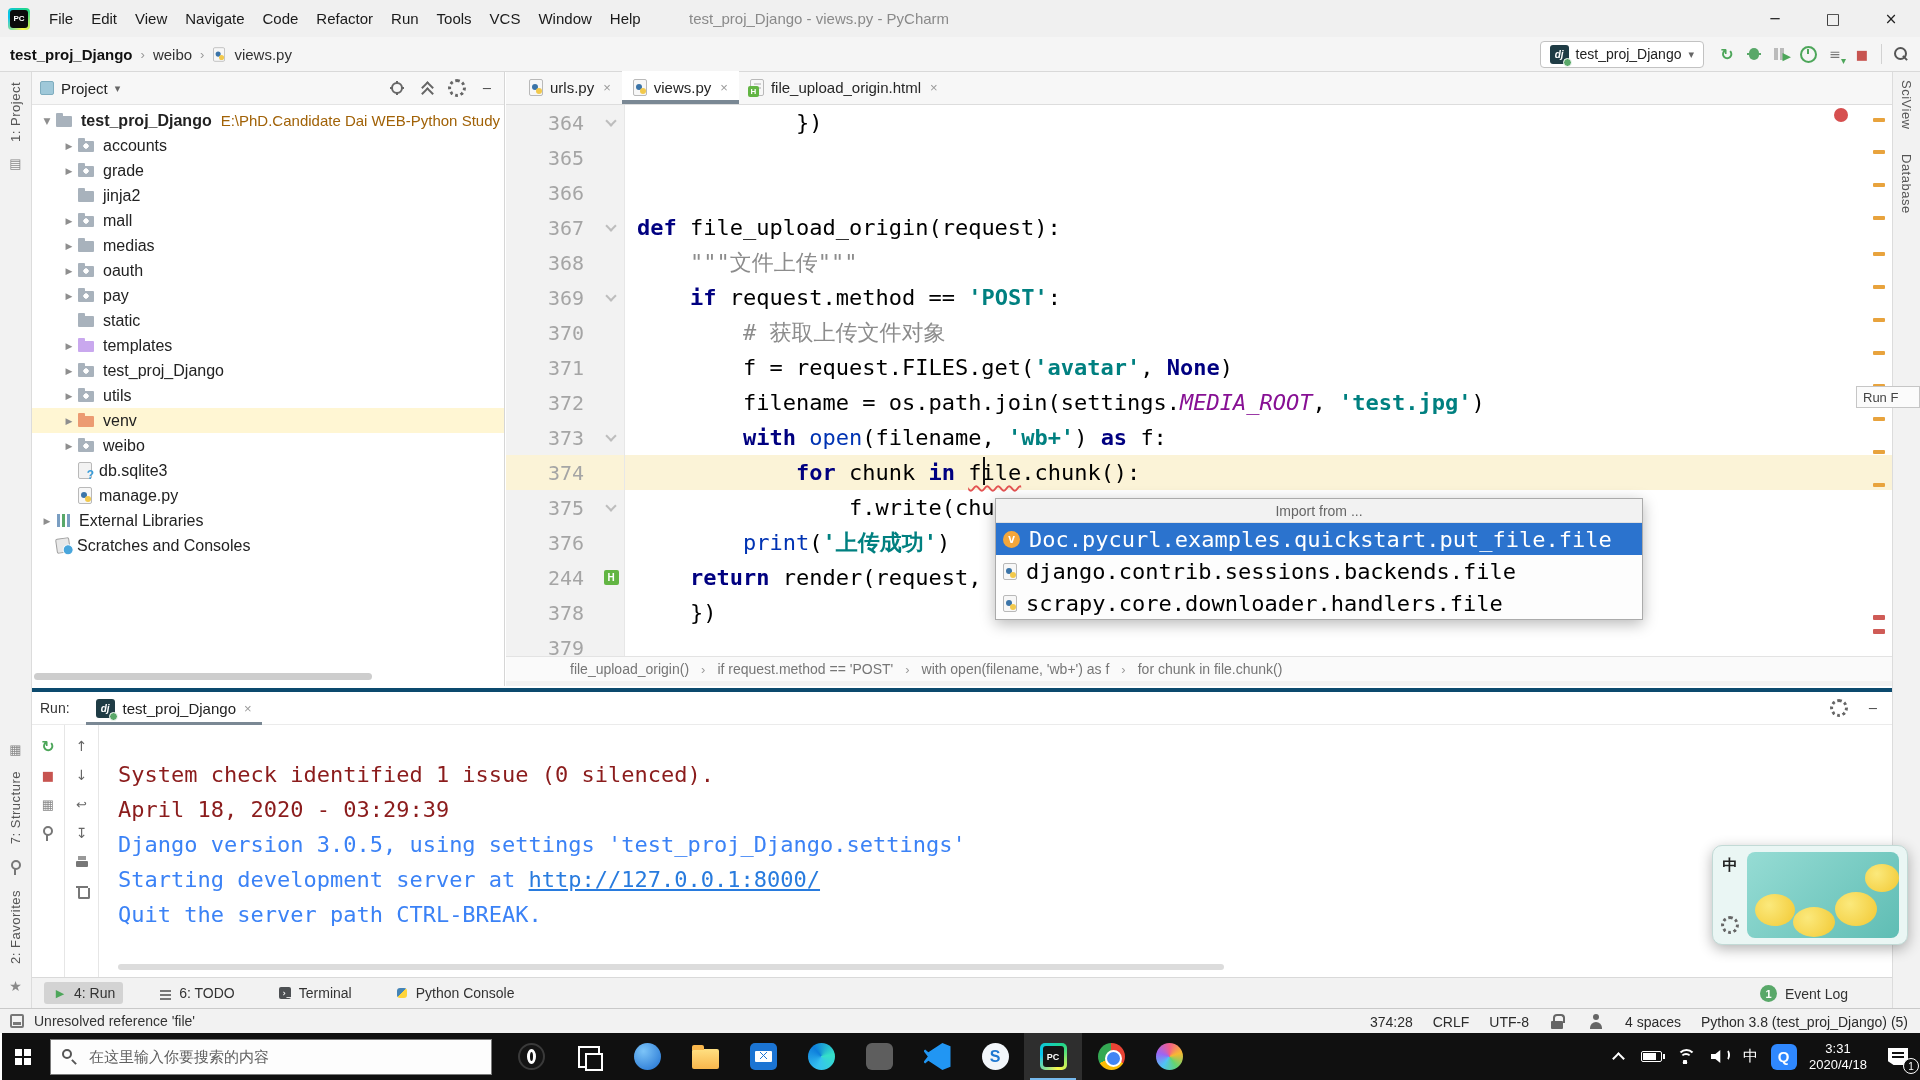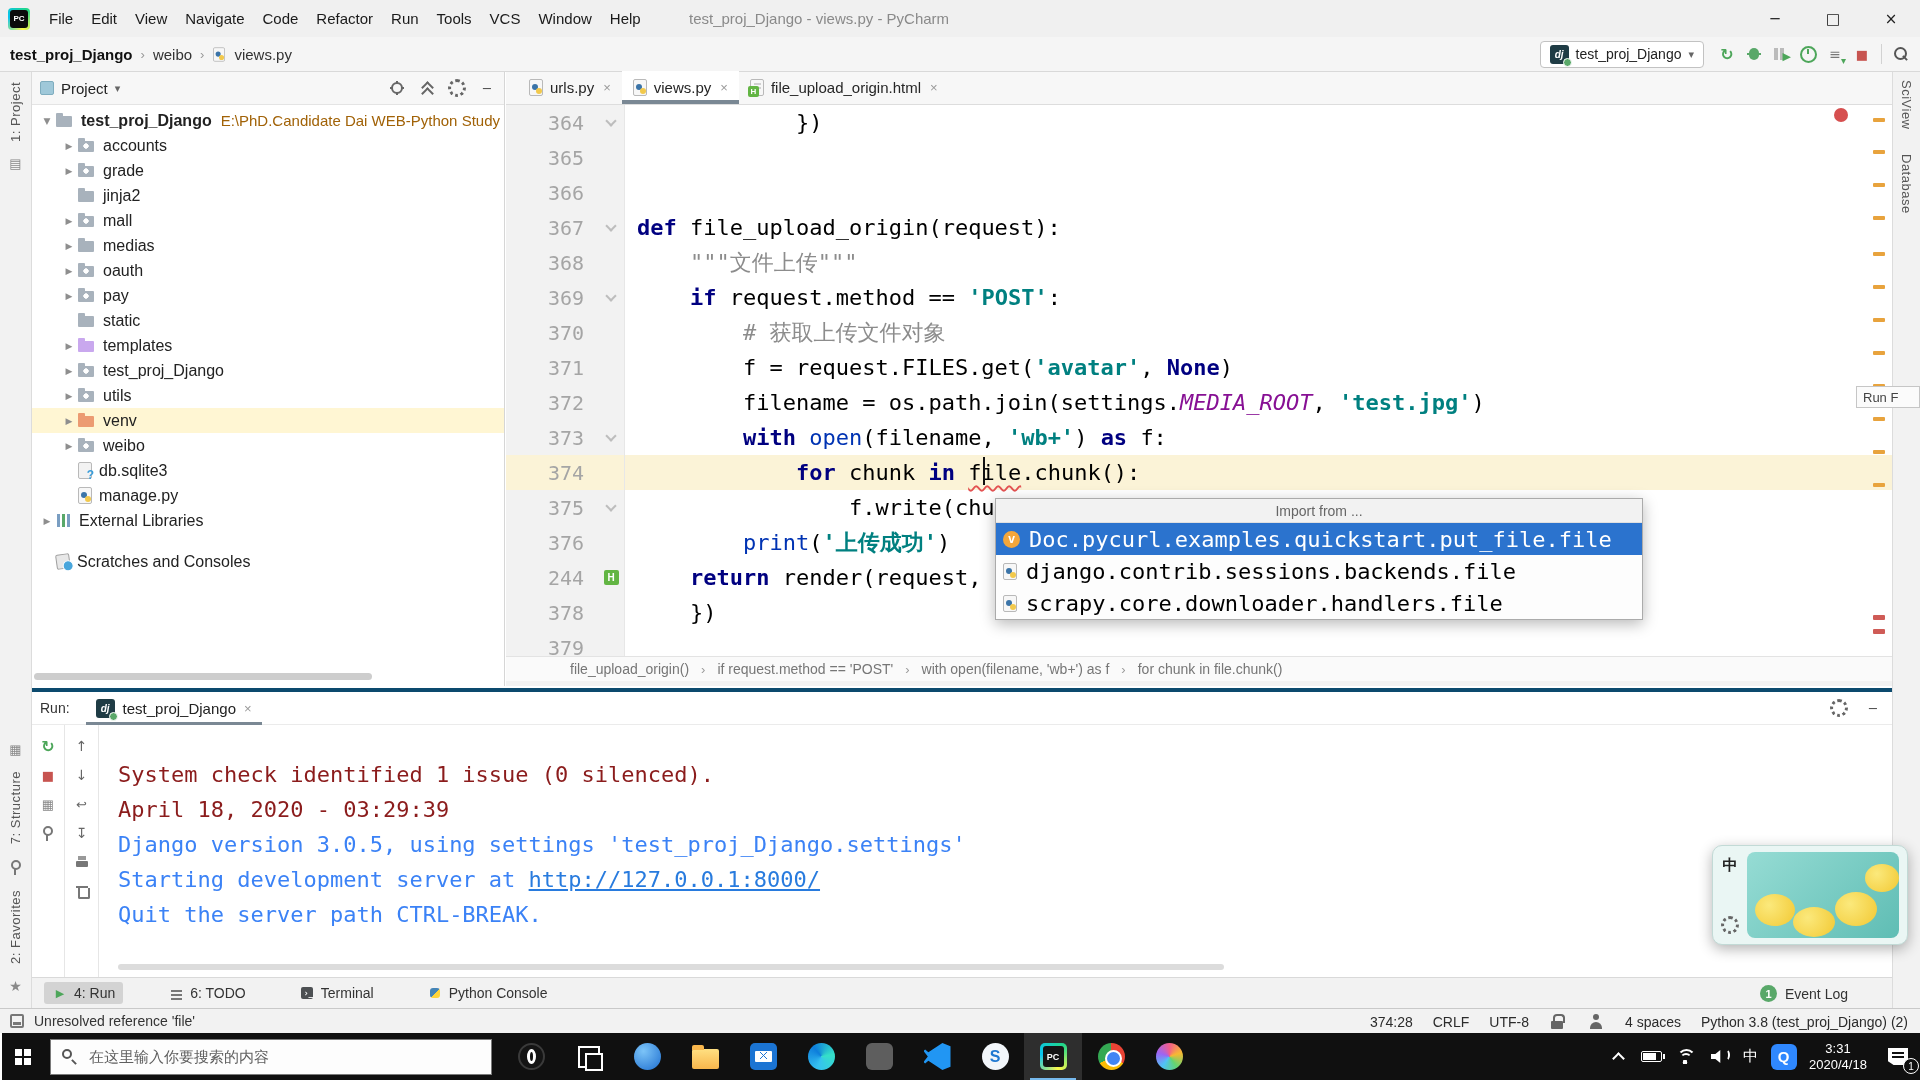--- a/index.html
+++ b/index.html
@@ -405,21 +405,21 @@
         <div class="tree-row" style="padding-left: 28px;">
           <span class="tree-arrow"></span>
           <span class="icon-pyfile" style="margin-right: 7px;"></span>
           <span class="tree-label">manage.py</span>
         </div>
         <div class="tree-row" style="padding-left: 6px;">
           <span class="tree-arrow">▶</span>
           <span class="titem-icon ti-lib" style="margin-right: 7px;"></span>
           <span class="tree-label">External Libraries</span>
         </div>
-        <div class="tree-row" style="padding-left: 6px; margin-top: 16px;">
+        <div class="tree-row" style="padding-left: 6px;">
           <span class="tree-arrow"></span>
           <span class="titem-icon ti-scratch" style="margin-right: 7px;"></span>
           <span class="tree-label">Scratches and Consoles</span>
         </div>
       </div>
     <div class="pj-hscroll"></div>
   </div>
 
   <div id="editor">
     <div id="tabs">
@@ -601,21 +601,21 @@
         <div class="console-line"><span class="c-errout">System check identified 1 issue (0 silenced).</span></div>
         <div class="console-line"><span class="c-errout">April 18, 2020 - 03:29:39</span></div>
         <div class="console-line"><span class="c-std">Django version 3.0.5, using settings 'test_proj_Django.settings'</span></div>
         <div class="console-line"><span class="c-std">Starting development server at </span><span class="c-link">http://127.0.0.1:8000/</span></div>
         <div class="console-line"><span class="c-std">Quit the server path CTRL-BREAK.</span></div>
       </div>
     <div class="rp-hscroll"></div>
   </div>
 
   <div id="tooltabs">
-    <div id="tooltab-items" style="display:flex;gap:37px;align-items:center">
+    <div id="tooltab-items" style="display:flex;gap:26px;align-items:center">
         <div class="ttab active">
           <span class="ic run-tab-icon"></span>
           <span class="ttab-label">4: Run</span>
         </div>
         <div class="ttab">
           <span class="ic todo-icon"></span>
           <span class="ttab-label">6: TODO</span>
         </div>
         <div class="ttab">
           <span class="ic terminal-icon"></span>
@@ -635,21 +635,21 @@
   <div id="statusbar">
     <div class="winicon"></div>
     <div id="status-msg">Unresolved reference 'file'</div>
     <div id="status-right">
         <span class="smetric">374:28</span>
         <span class="smetric">CRLF</span>
         <span class="smetric">UTF-8</span>
         <span class="ic lock-icon"></span>
         <span class="ic reader-icon"></span>
         <span class="smetric">4 spaces</span>
-        <span class="smetric">Python 3.8 (test_proj_Django) (2)</span>
+        <span class="smetric">Python 3.8 (test_proj_Django) (5)</span>
       </div>
   </div>
 
   <div id="taskbar">
     <div id="startbtn">
         <div class="win-logo"></div>
       </div>
     <div id="tsearch">
       <input placeholder="在这里输入你要搜索的内容" style="">
       <div class="ts-mag"></div>

